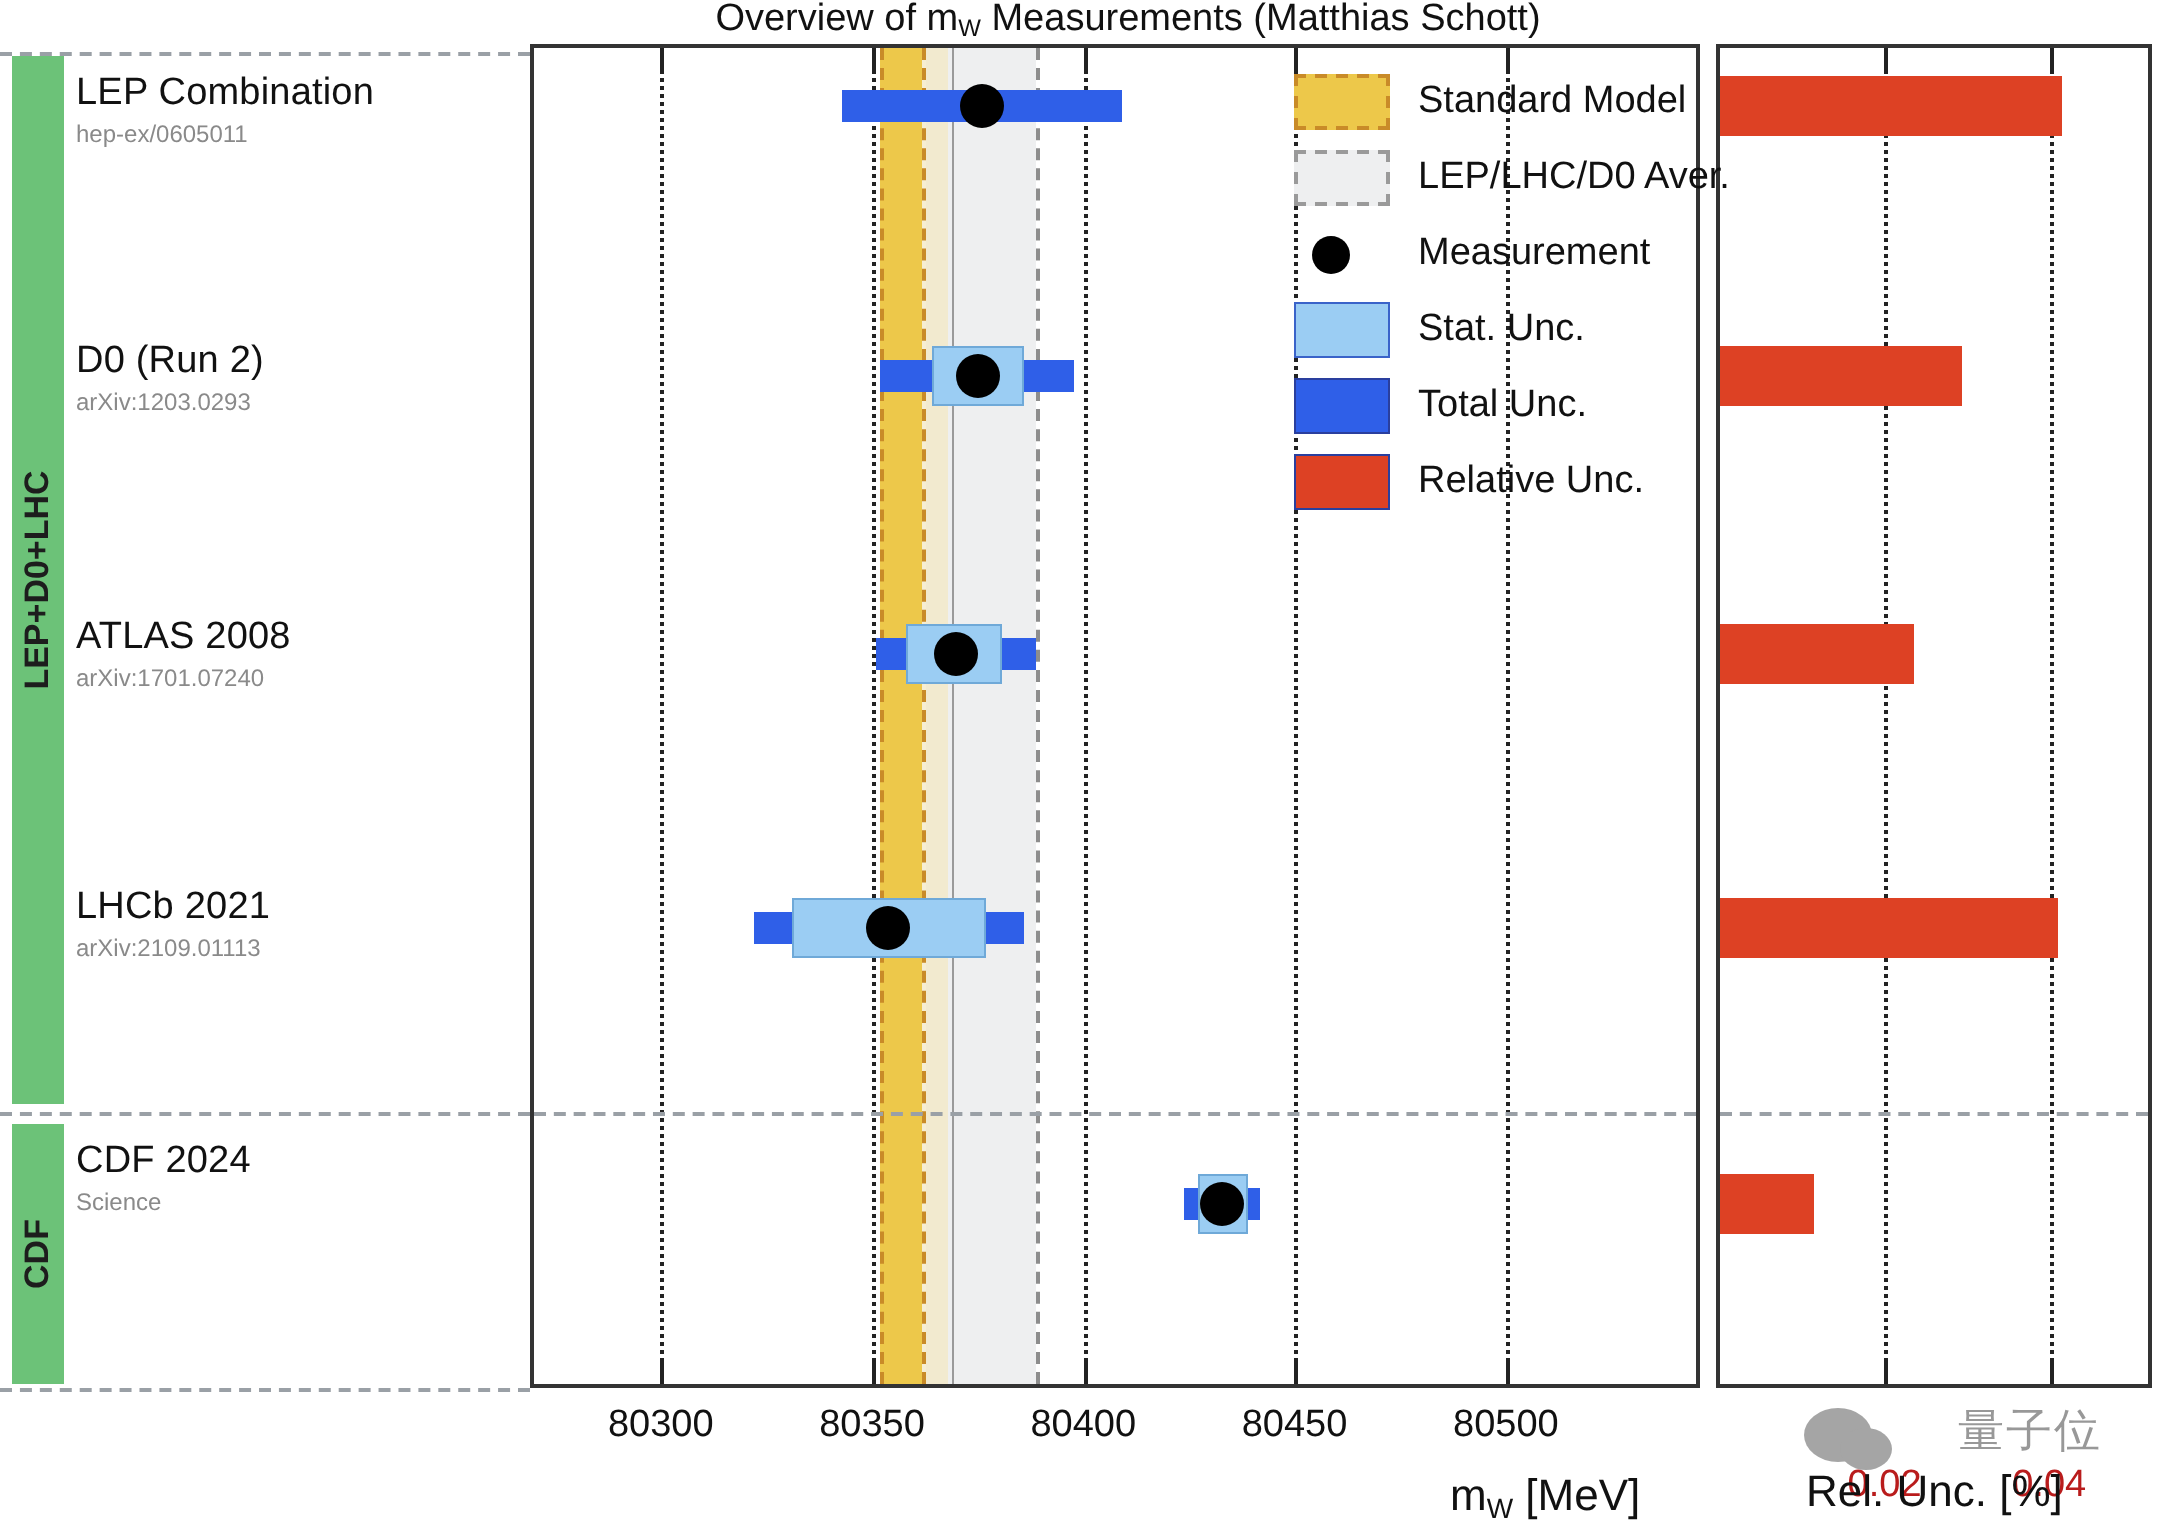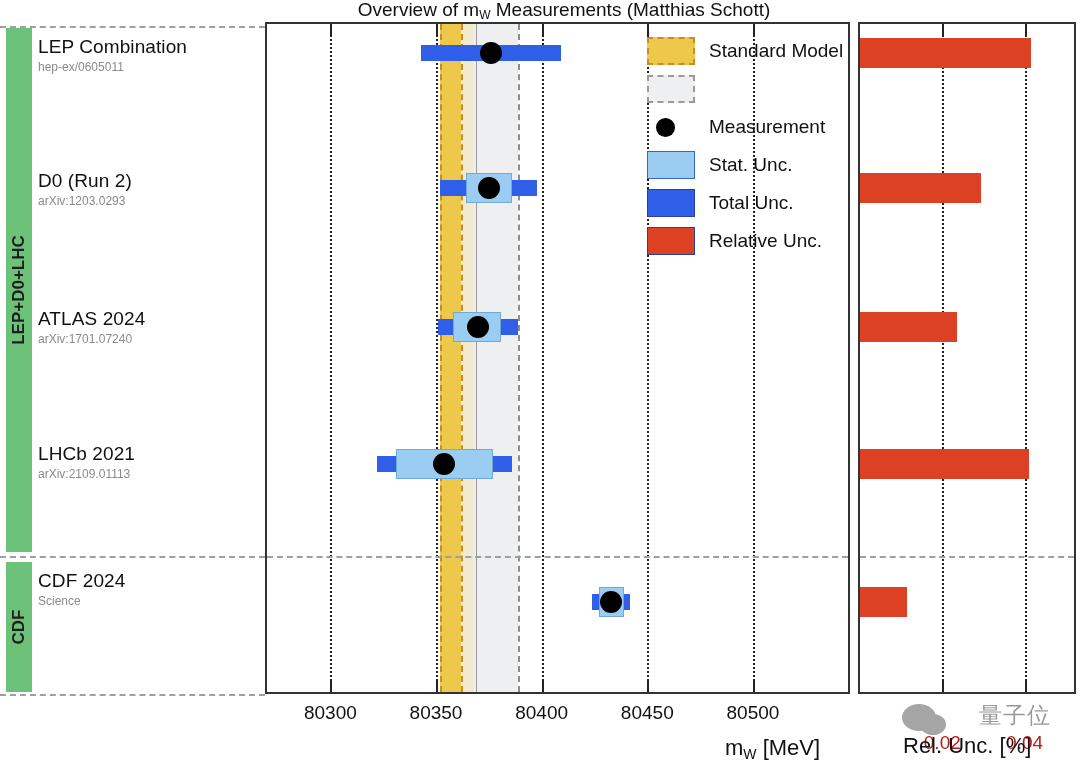--- a/index.html
+++ b/index.html
@@ -106,21 +106,21 @@
 
   <div class="row-label" style="top:36px;">
     <div class="name">LEP Combination</div>
     <div class="ref">hep-ex/0605011</div>
   </div>
   <div class="row-label" style="top:170px;">
     <div class="name">D0 (Run 2)</div>
     <div class="ref">arXiv:1203.0293</div>
   </div>
   <div class="row-label" style="top:308px;">
-    <div class="name">ATLAS 2024</div>
+    <div class="name">ATLAS 2008</div>
     <div class="ref">arXiv:1701.07240</div>
   </div>
   <div class="row-label" style="top:443px;">
     <div class="name">LHCb 2021</div>
     <div class="ref">arXiv:2109.01113</div>
   </div>
   <div class="row-label" style="top:570px;">
     <div class="name">CDF 2024</div>
     <div class="ref">Science</div>
   </div>
@@ -196,20 +196,21 @@
     </div>
   </div>
 
   <div id="legend">
     <div class="leg-row">
       <span class="leg-key k-sm"></span>
       <span class="leg-txt">Standard Model</span>
     </div>
     <div class="leg-row">
       <span class="leg-key k-avg"></span>
+      <span class="leg-txt">LEP/LHC/D0 Aver.</span>
     </div>
     <div class="leg-row">
       <span class="leg-key k-meas">
           <i></i>
         </span>
       <span class="leg-txt">Measurement</span>
     </div>
     <div class="leg-row">
       <span class="leg-key k-stat"></span>
       <span class="leg-txt">Stat. Unc.</span>

